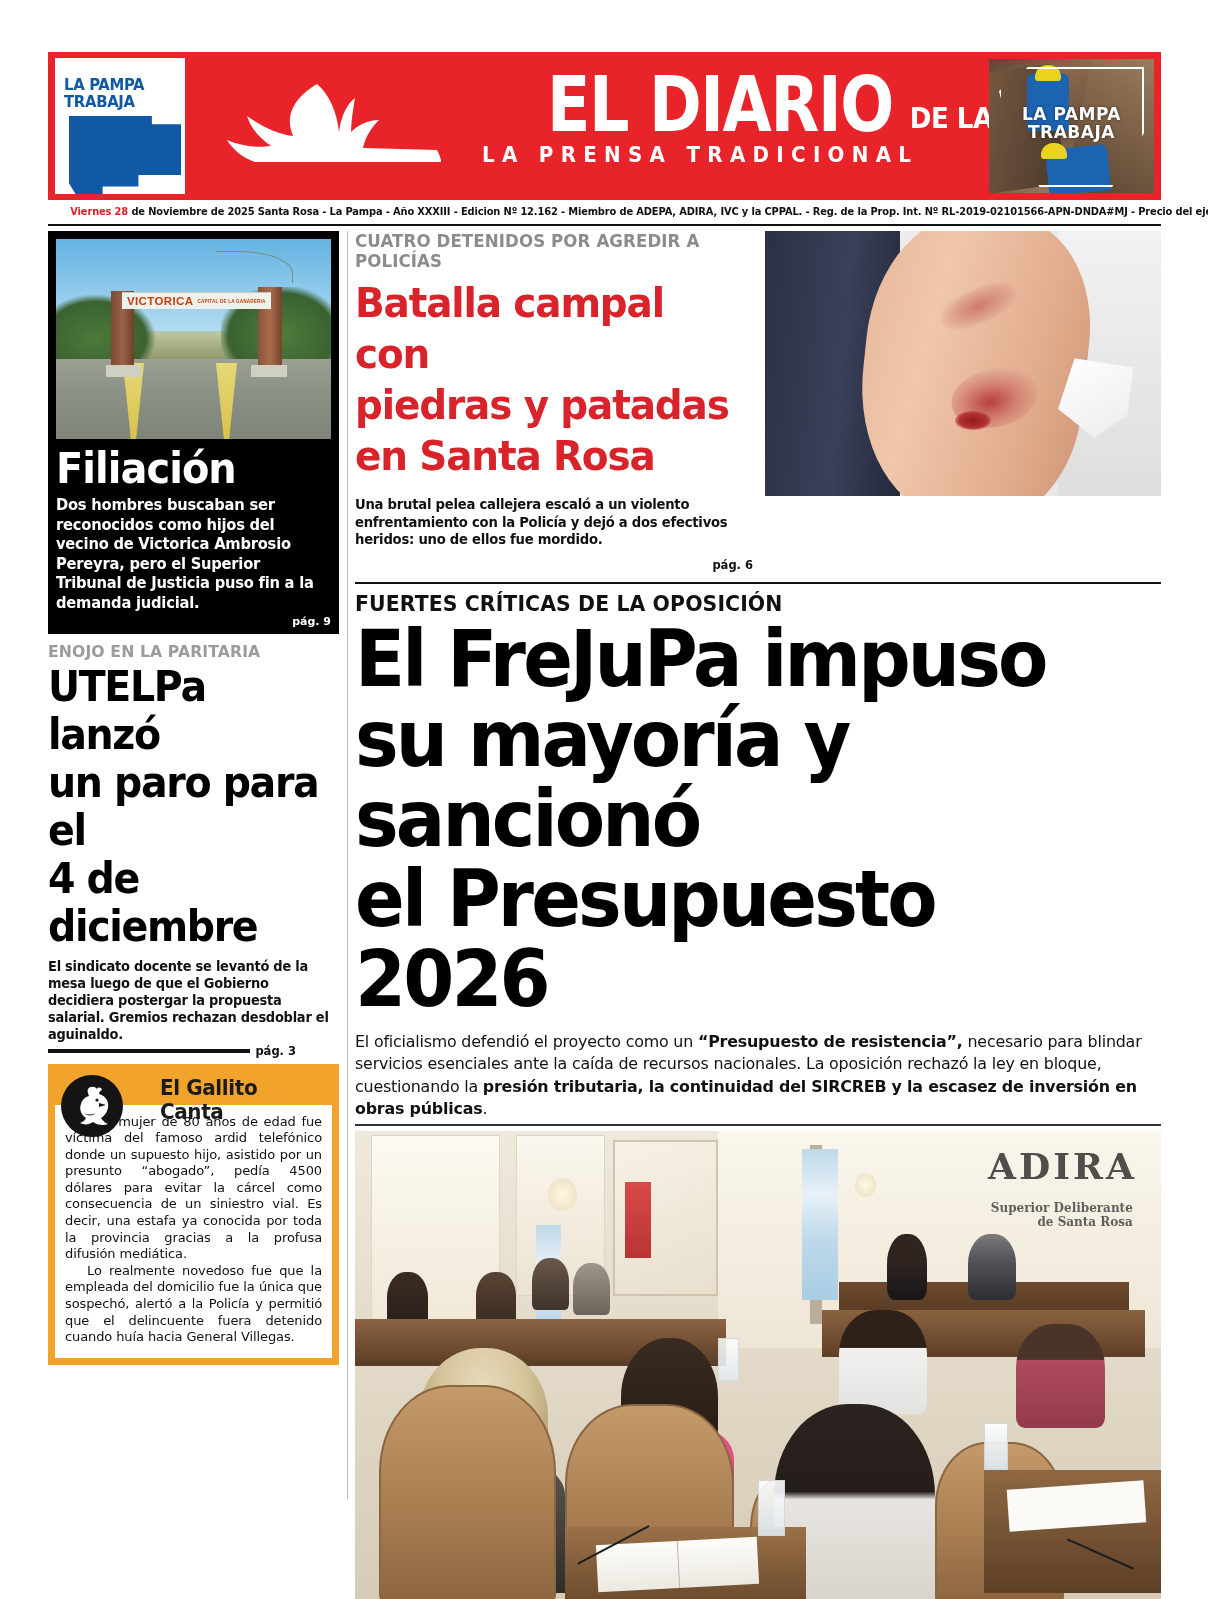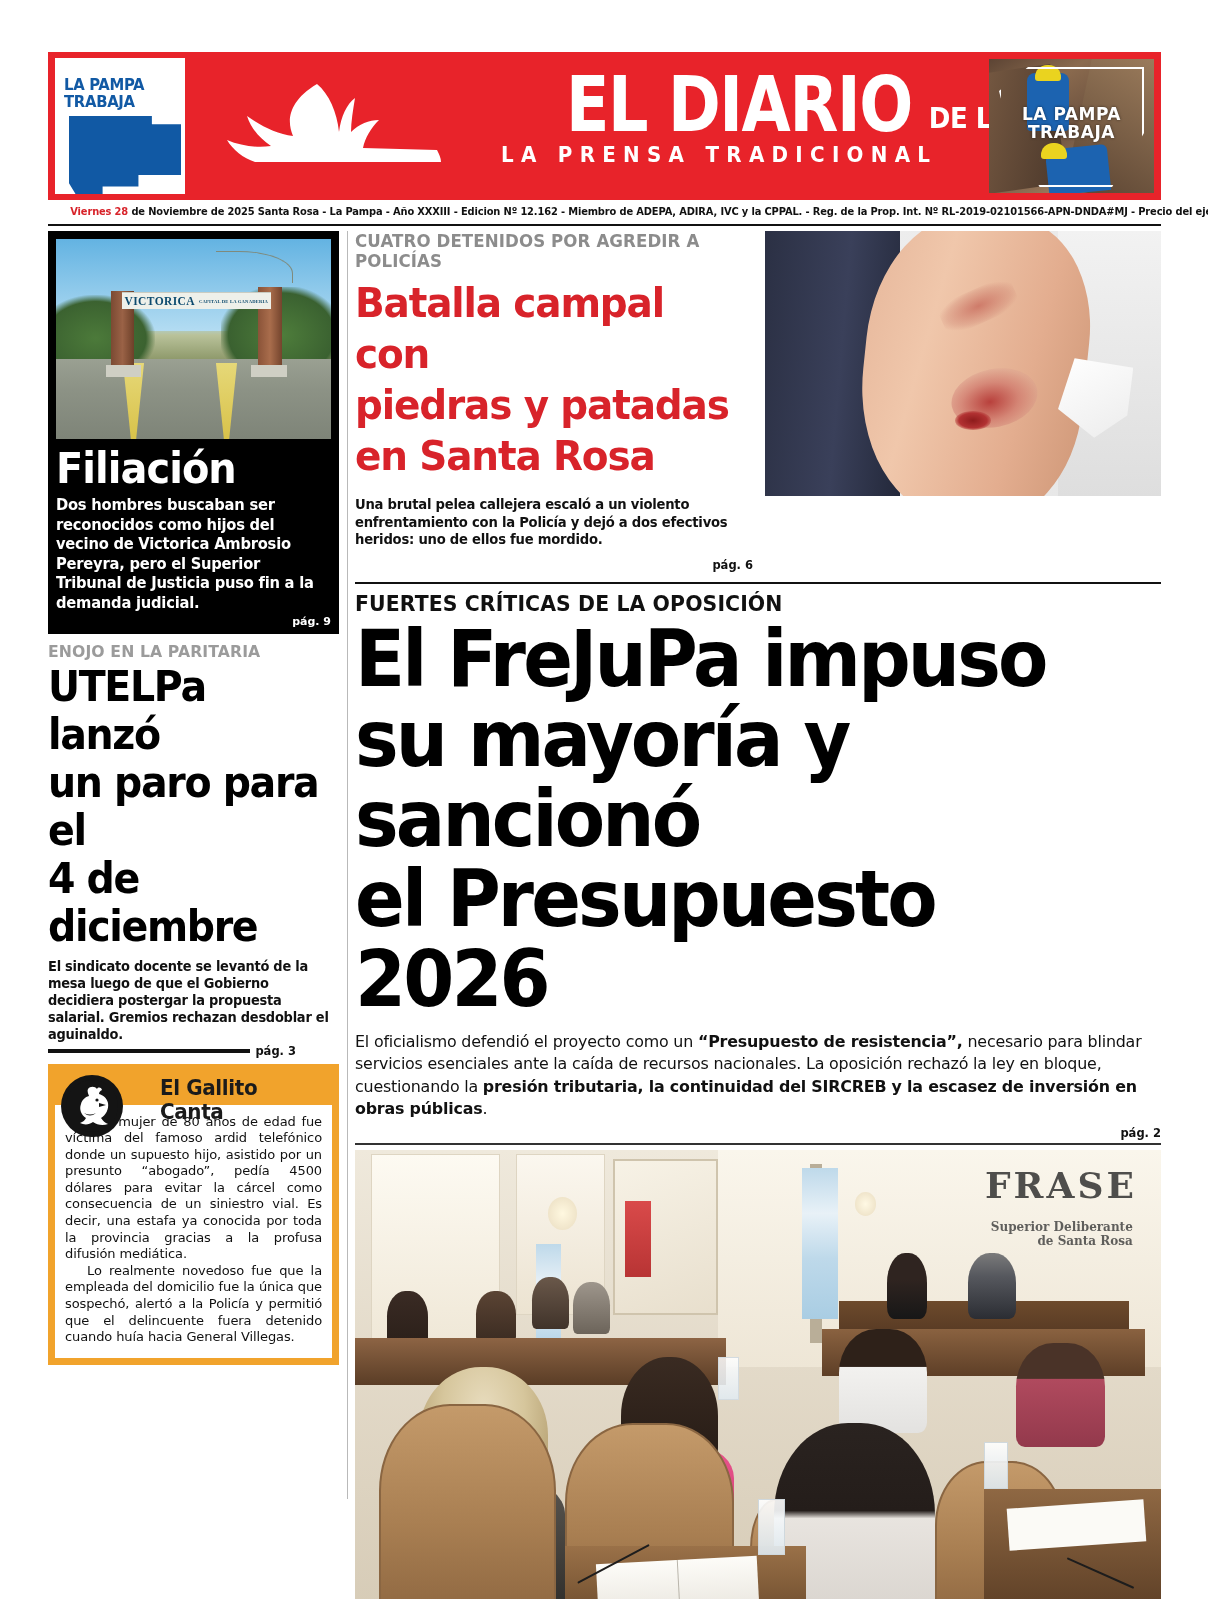--- a/index.html
+++ b/index.html
@@ -65,21 +65,21 @@
     display: flex;
     align-items: center;
   }
   .wing {
     position: absolute;
     left: 40px; top: 28px;
     width: 230px; height: 95px;
   }
   .title-wrap {
     position: absolute;
-    left: 300px; top: 16px;
+    left: 281px; top: 16px;
     width: 640px;
   }
   .title-row {
     display: flex;
     align-items: flex-end;
     justify-content: flex-end;
   }
   .title-main {
     color: #ffffff;
     font-family: "DejaVu Sans", sans-serif;
@@ -225,22 +225,22 @@
     background: linear-gradient(90deg,#7b4a33,#9a6246,#6d4029); }
   .fil-pillar-r { position:absolute; right:18%; top:24%; width:8.5%; height:42%;
     background: linear-gradient(90deg,#8a5338,#a96d4c,#74442d); }
   .fil-pbase-l { position:absolute; left:18%; top:63%; width:13%; height:6%; background:#cfcfc4; }
   .fil-pbase-r { position:absolute; right:16%; top:63%; width:13%; height:6%; background:#cfcfc4; }
   .fil-arch { position:absolute; left:24%; right:22%; top:26.5%; height:8.5%;
     background:#eef0ea; border-top:1px solid #c9ccc2; }
   .fil-arch-text {
     position:absolute; left:0; right:0; top:0; bottom:0;
     display:flex; align-items:center; justify-content:center; gap:4px;
-    font-family:Liberation Serif, serif;
-    color:#0c4a6e;
+    font-family:Liberation Sans, sans-serif;
+    color:#c2410c;
   }
   .fil-arch-text b { font-size: 11.5px; font-weight: 800; letter-spacing:0.4px; }
   .fil-arch-text span { font-size: 4.6px; font-weight: 700; letter-spacing:0.2px; }
   .fil-lamp { position:absolute; right:14%; top:6%; width:28%; height:16%;
     border-top:1.5px solid #7f8a7c; border-right:1.5px solid #7f8a7c;
     border-radius: 0 70% 0 0; }
 
   .fil-title {
     color:#ffffff;
     font-family:"DejaVu Sans", sans-serif;
@@ -768,35 +768,34 @@
     <div class="divider-h"></div>
 
     <div>
       <div class="kicker-main">FUERTES CRÍTICAS DE LA OPOSICIÓN</div>
       <div class="mega-head">
         <span>El FreJuPa impuso</span><br>
         <span>su mayoría y sancionó</span><br>
         <span>el Presupuesto 2026</span>
       </div>
       <div class="main-lead"><span>El oficialismo defendió el proyecto como un </span><b>“Presupuesto de resistencia”,</b><span> necesario para blindar servicios esenciales ante la caída de recursos nacionales. La oposición rechazó la ley en bloque, cuestionando la </span><b>presión tributaria, la continuidad del SIRCREB y la escasez de inversión en obras públicas</b><span>.</span></div>
-      <div class="main-pag">pág. 2</div>
       <div class="rule-thin"></div>
 
       <div class="council-photo">
         <div class="cp-backwall"></div>
         <div class="cp-window"></div>
         <div class="cp-window2"></div>
         <div class="cp-mirror"></div>
         <div class="cp-red-panel"></div>
         <div class="cp-flag2"></div>
         <div class="cp-flagpole"></div>
         <div class="cp-flag"></div>
         <div class="cp-lamp1"></div>
         <div class="cp-lamp2"></div>
-        <div class="cp-cdsk">FRASE</div>
+        <div class="cp-cdsk">ADIRA</div>
         <div class="cp-cdsk-sub">
           <span>Superior Deliberante</span><br>
           <span>de Santa Rosa</span>
         </div>
         <div class="cp-desk-far"></div>
         <div class="cp-desk-far2"></div>
         <div class="cp-p1"></div>
         <div class="cp-p2"></div>
         <div class="cp-h1"></div>
         <div class="cp-h2"></div>

